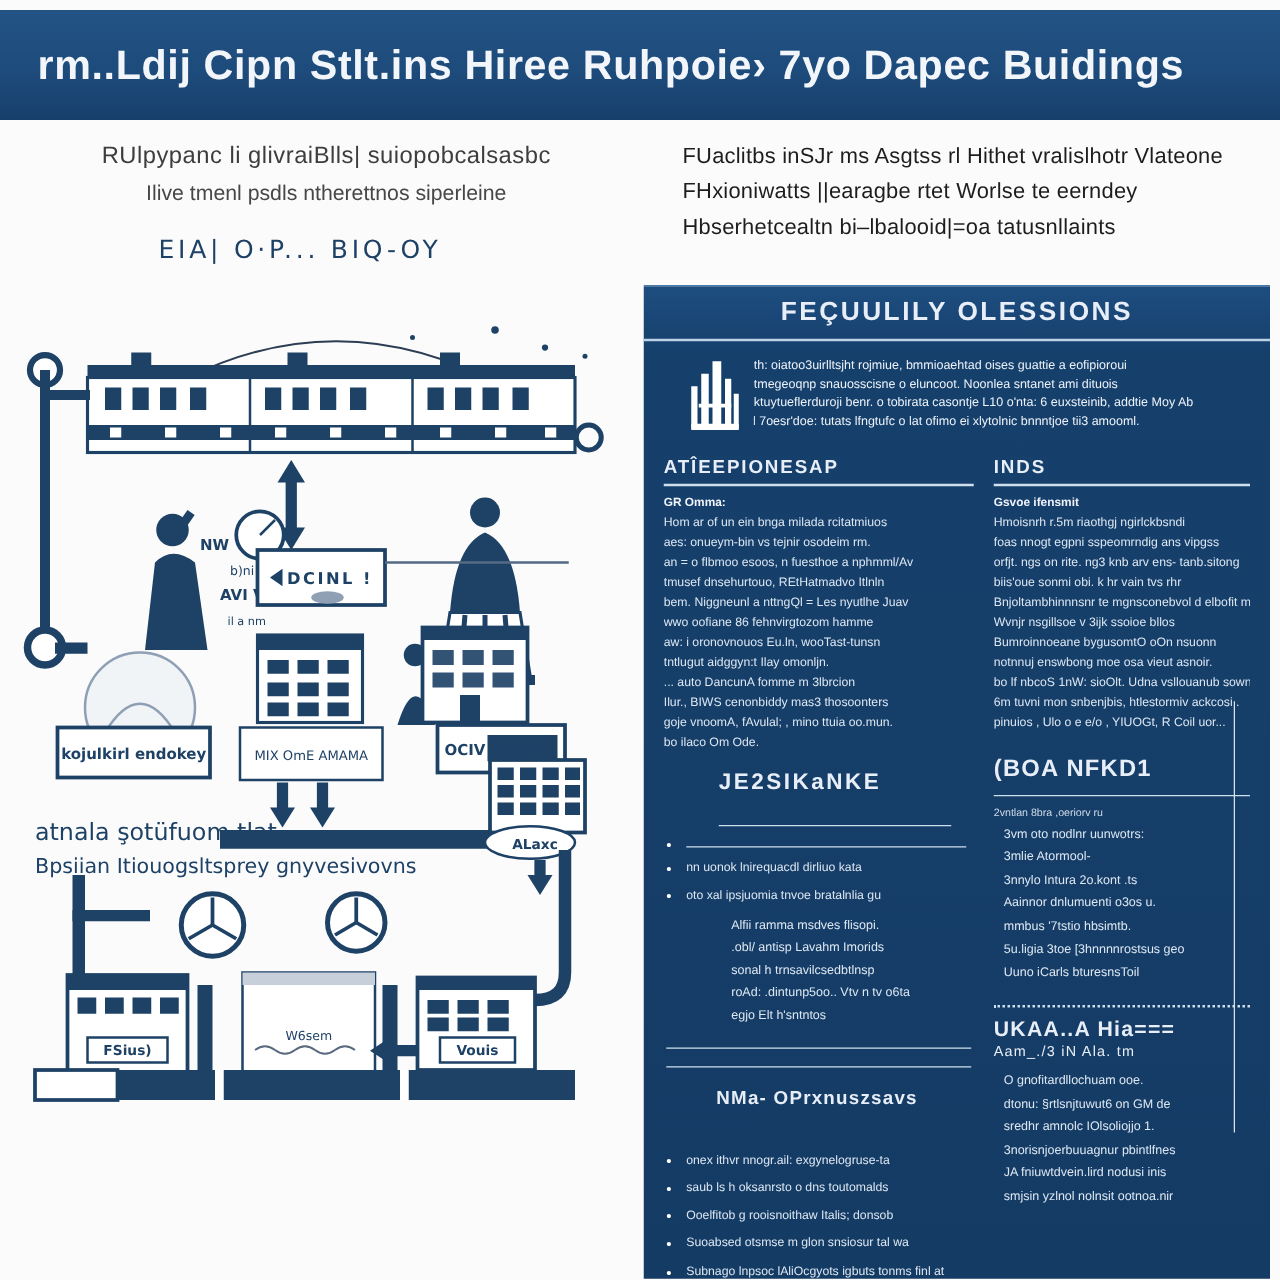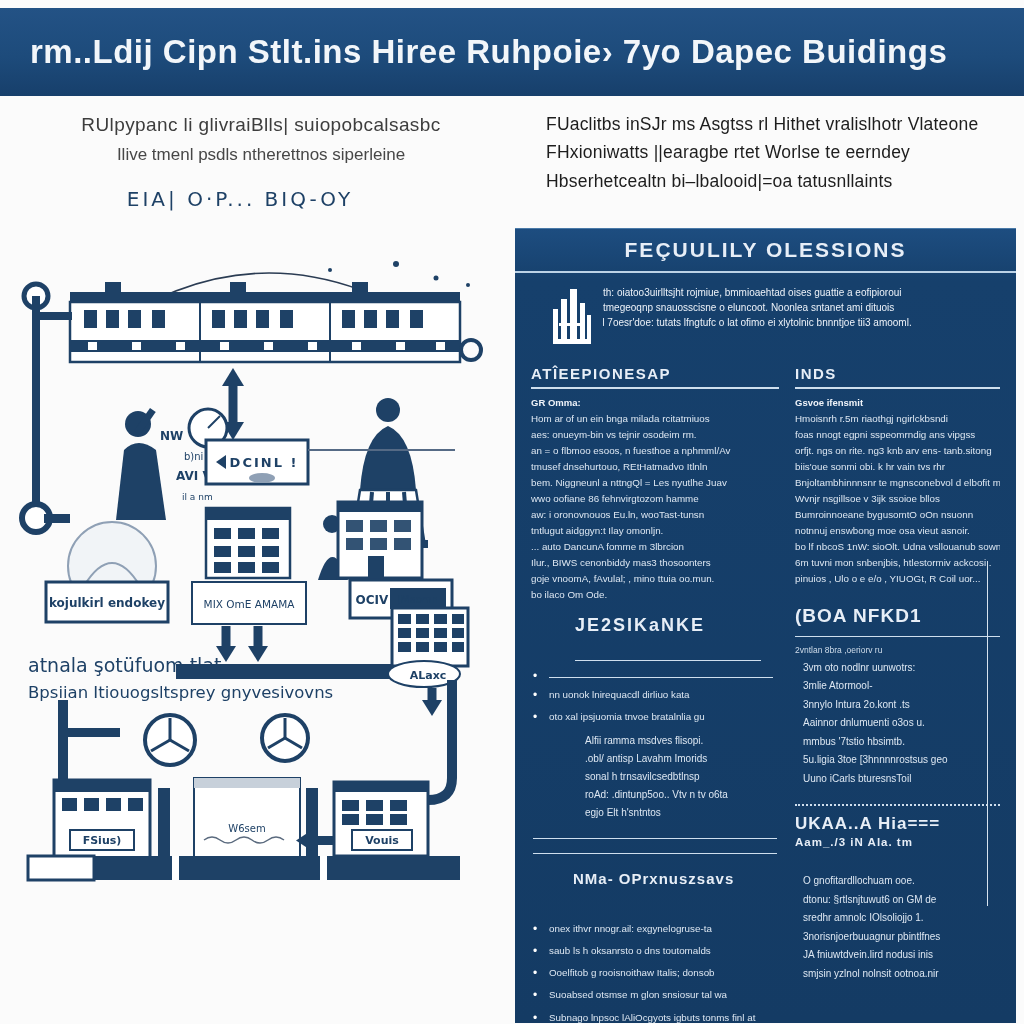--- a/index.html
+++ b/index.html
@@ -87,21 +87,21 @@
   .sec-heading-left {
     margin:18px 0 8px; font-size:19px; font-weight:700; letter-spacing:1px;
     border-bottom:1.5px solid #cfdfee; padding-bottom:9px;
   }
   .tiny-line { font-size:8.5px; color:#cfdcea; margin-bottom:4px; }
   .rt-lines { margin-left:8px; }
   .rt-lines .para-line { line-height:1.85; }
 
   .dotted-rule { border-top:2px dotted #cfdfee; margin:16px 0 8px; }
   .h2line1 { font-size:17px; font-weight:700; letter-spacing:1px; }
-  .h2line2 { font-size:11.5px; font-weight:700; margin:2px 0 24px; letter-spacing:1px; }
+  .h2line2 { font-size:11.5px; font-weight:400; margin:2px 0 8px; letter-spacing:1px; }
 
   .v-line { position:absolute; right:28px; top:332px; width:1px; height:345px; background:#d7e3ef; }
 </style>
 </head>
 <body>
 
 <div class="page">
 
   <header class="titlebar">
     <h1>rm..Ldij Cipn Stlt.ins Hiree Ruhpoie› 7yo Dapec Buidings</h1>
@@ -380,20 +380,21 @@
           <rect x="19" y="2" width="7" height="54"></rect>
           <rect x="29" y="16" width="5" height="40"></rect>
           <rect x="36" y="28" width="4" height="28"></rect>
           <rect x="2" y="52" width="38" height="5"></rect>
           <rect x="8" y="36" width="26" height="3"></rect>
         </g>
       </svg>
       <div class="panel-intro-lines">
           <div class="pintro-line">th: oiatoo3uirlltsjht rojmiue, bmmioaehtad oises guattie a eofipioroui</div>
           <div class="pintro-line">tmegeoqnp snauosscisne o eluncoot. Noonlea sntanet ami dituois</div>
+          <div class="pintro-line">ktuytueflerduroji benr. o tobirata casontje L10 o'nta: 6 euxsteinib, addtie Moy Ab</div>
           <div class="pintro-line">bre Silio Ctned 7oesr'doe: tutats lfngtufc o lat ofimo ei xlytolnic bnnntjoe tii3 amooml.</div>
         </div>
     </div>
 
     <div class="cols">
 
       <div class="col-left">
         <h2 class="col-heading">ATÎEEPIONESAP</h2>
         <div class="subhead">GR Omma:</div>
         <div>

